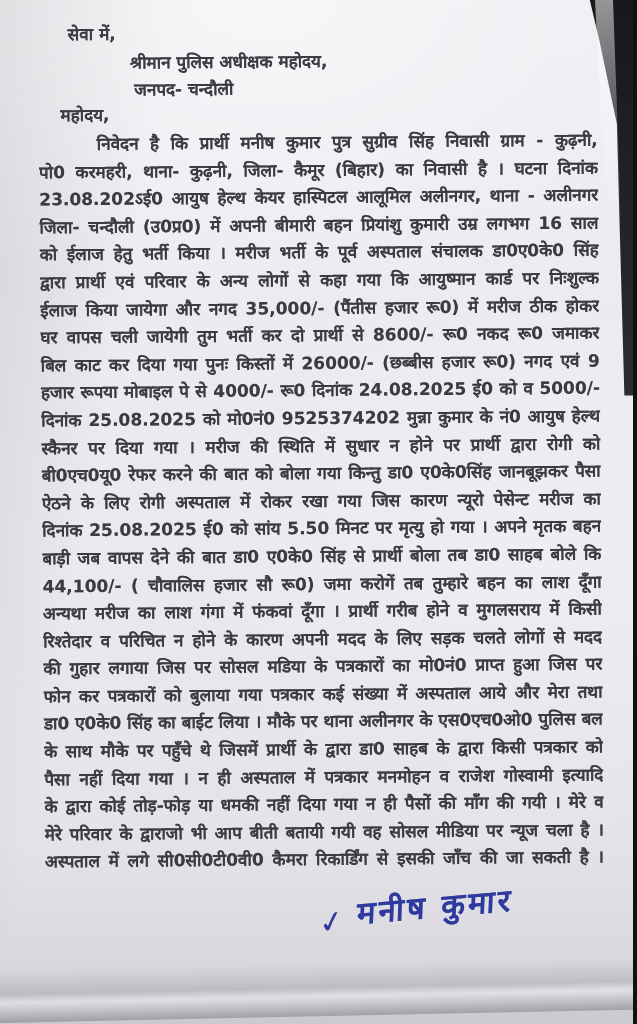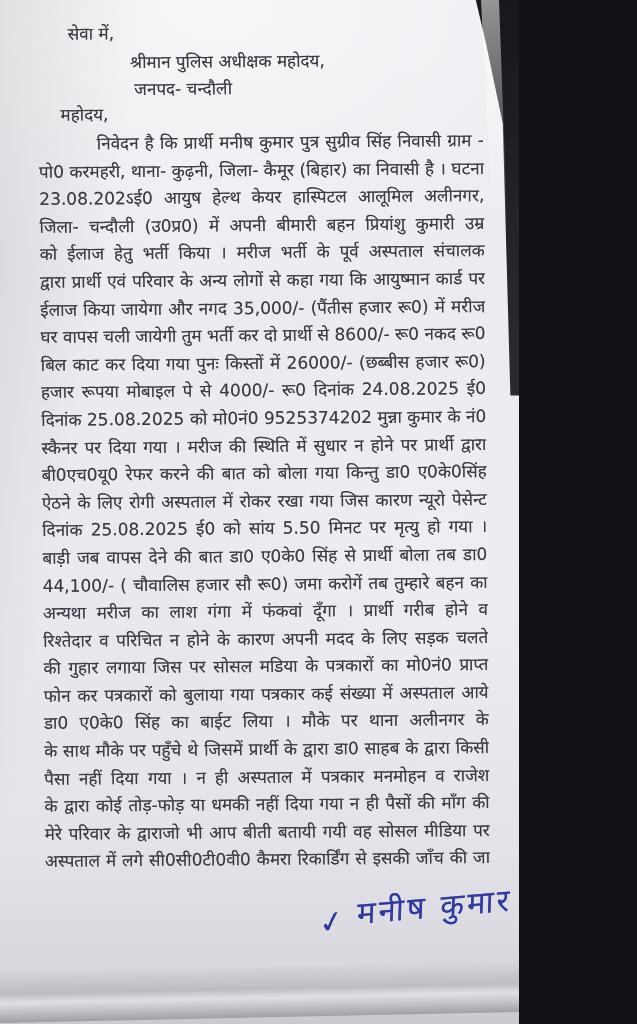--- a/index.html
+++ b/index.html
@@ -2,30 +2,31 @@
 <html><head>
 <meta charset="utf-8">
 <style>
   html, body {
     margin: 0;
     padding: 0;
     background: #101114;
   }
   .photo {
     position: relative;
-    width: 519px;
+    width: 633px;
     height: 1024px;
     overflow: hidden;
     font-family: "DejaVu Sans", "Liberation Sans", sans-serif;
     
     background:
       radial-gradient(140% 50% at 42% 0%, rgba(255,255,255,0.55), rgba(255,255,255,0) 60%),
       linear-gradient(100deg, rgba(0,0,0,0.10), rgba(0,0,0,0) 22%),
       radial-gradient(80% 40% at 85% 55%, rgba(255,255,255,0.25), rgba(255,255,255,0) 70%),
       linear-gradient(180deg, #ededf2 0%, #e9e9ee 55%, #e3e3e9 82%, #d8d8de 94%, #c9c9cf 100%);
+    font-weight: bold;
   }
   
   .backdrop-corner {
     position: absolute;
     top: 0; right: 0;
     width: 54px; height: 412px;
     background: linear-gradient(180deg, #17181c 0%, #23252b 60%, #2b2d33 100%);
     clip-path: polygon(20% 0, 100% 0, 100% 96%, 84% 96%, 70% 30%, 38% 10%);
   }
   .paper-edge-highlight {

